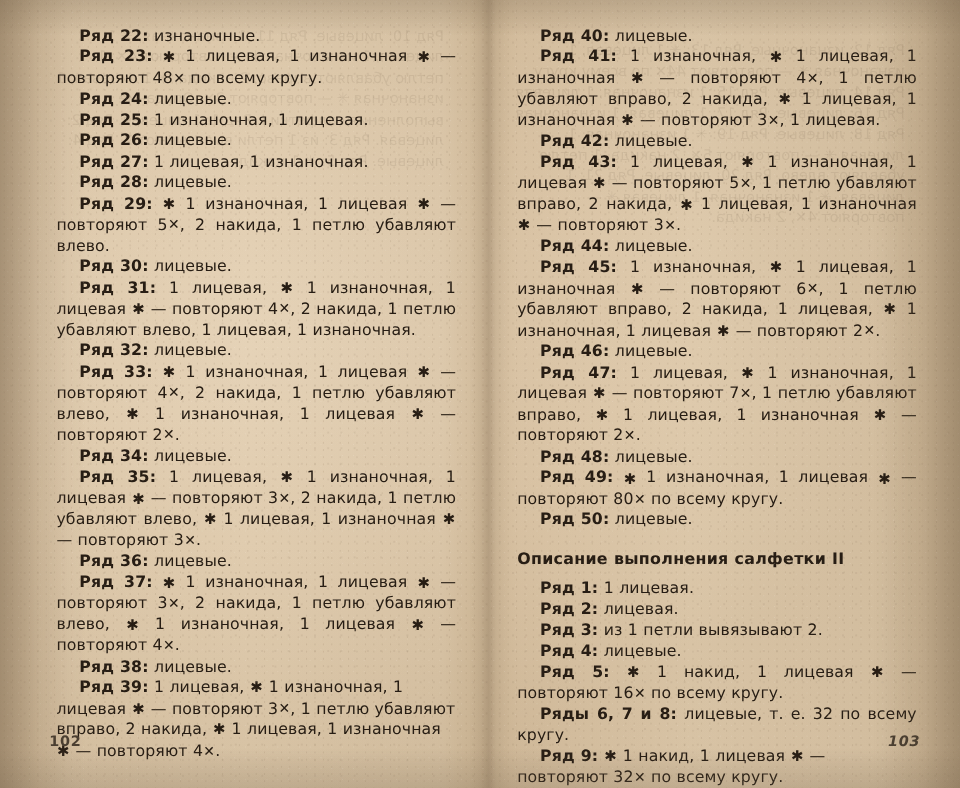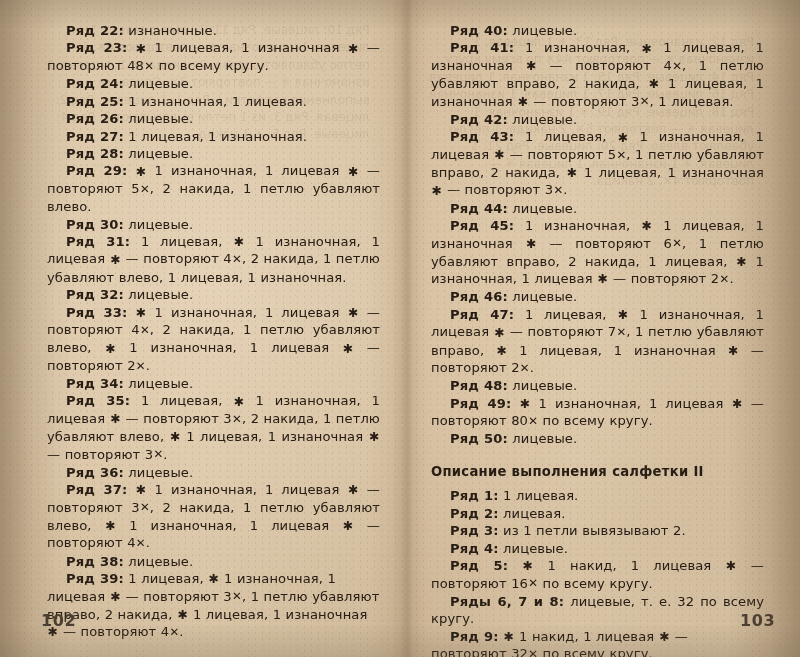--- a/index.html
+++ b/index.html
@@ -128,27 +128,27 @@
   .mul {
     font-family: "DejaVu Sans", sans-serif;
     font-size: 11.6px;
     vertical-align: 0.02em;
     padding-left: 0.3px;
   }
 
   
   .folio {
     position: absolute;
-    font-size: 16px;
+    font-size: 12px;
     font-weight: bold;
     color: #4b3f31;
     letter-spacing: 0.6px;
   }
   #folio-left  { left: 41px;  top: 611px; }
-  #folio-right { left: 740px; top: 611px; }
+  #folio-right { left: 740px; top: 611px; font-style: italic; }
 
   
   .ink { filter: blur(0.16px) contrast(1.04); }
 </style>
 </head>
 <body>
 
 <div id="page">
 
   <div class="paper-base"></div>

